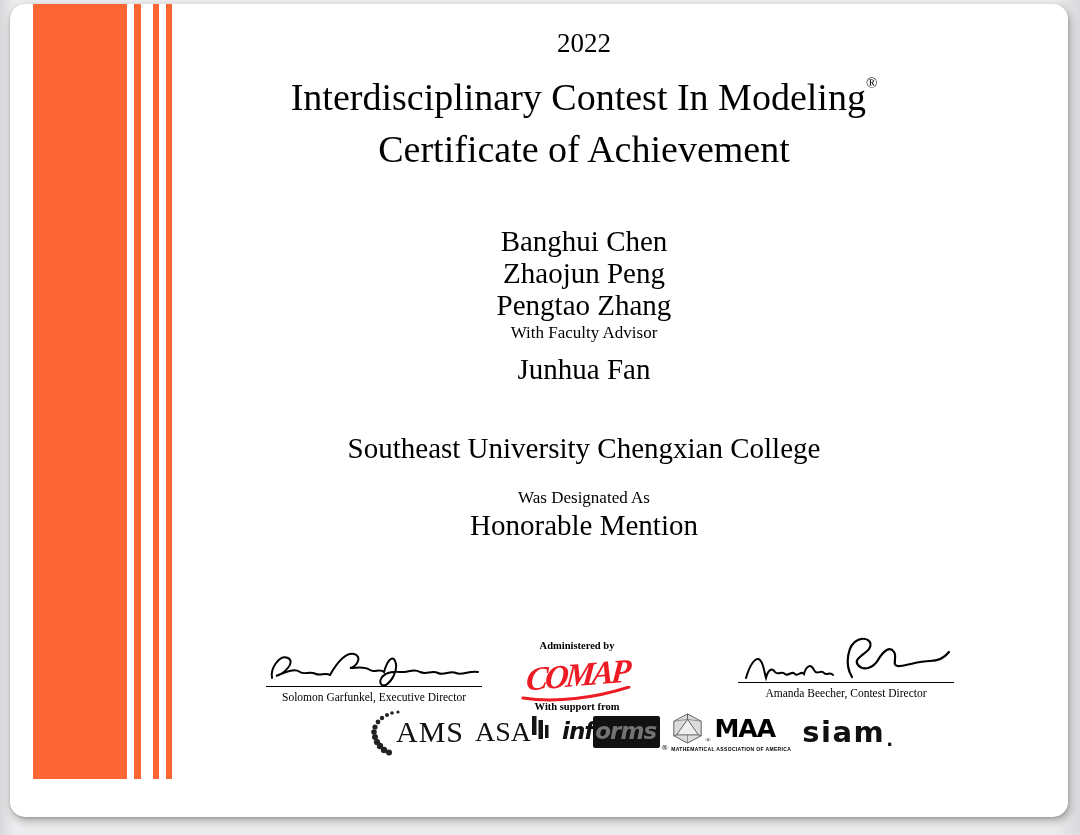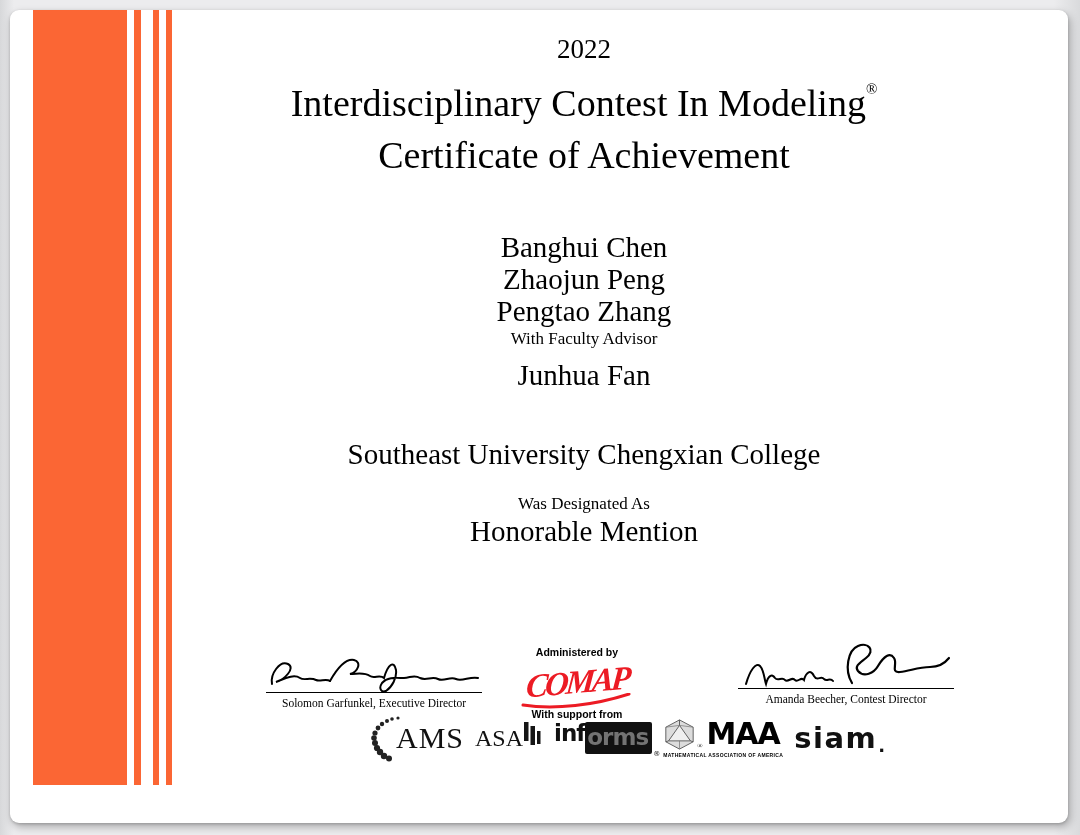--- a/index.html
+++ b/index.html
@@ -10,23 +10,23 @@
   }
   *{margin:0;padding:0;box-sizing:border-box;}
   html,body{width:1080px;height:835px;overflow:hidden;}
   body{
     background:linear-gradient(90deg,#d7d8da 0px,#ececee 14px,#ececee 1054px,#d9dadc 1080px);
     font-family:"Liberation Serif", serif;
     position:relative;
     color:#000;
   }
   .page{
-    position:absolute;left:10px;top:10px;width:1058px;height:813px;
+    position:absolute;left:10px;top:4px;width:1058px;height:813px;
     background:var(--page-bg);
-    border-radius:9px;
+    border-radius:15px;
     box-shadow:2px 4px 9px rgba(0,0,0,.28), 0 1px 3px rgba(0,0,0,.18);
     overflow:hidden;
   }
   
   .bar{position:absolute;top:0;height:775px;background:var(--accent);}
   .bar.main{left:23px;width:94px;}
   .bar.s1{left:124px;width:6.5px;}
   .bar.s2{left:142.5px;width:6.5px;}
   .bar.s3{left:155.5px;width:6.5px;}
   
@@ -50,49 +50,49 @@
   
   .sig{position:absolute;}
   .sig svg{display:block;}
   .sig .rule{height:0;border-top:1.6px solid #000;}
   .sig .caption{font-size:11.5px;text-align:center;margin-top:4px;white-space:nowrap;}
   .sig-left{left:256px;top:640px;width:216px;}
   .sig-left svg{margin-left:2px;}
   .sig-right{left:728px;top:630px;width:216px;}
   
   .admin{position:absolute;left:487px;top:636px;width:160px;text-align:center;}
-  .small-bold{font-family:Liberation Sans, sans-serif;font-weight:bold;font-size:10.5px;letter-spacing:0;}
+  .small-bold{font-family:Liberation Serif, serif;font-weight:bold;font-size:10.5px;letter-spacing:0;}
   .comap{position:relative;height:48px;margin-top:2px;}
   .comap .word{
     display:inline-block;
     color:var(--comap-red);
     font-family:"Liberation Serif", serif;
     font-style:italic;font-weight:bold;
     font-size:33px;letter-spacing:-3px;
     transform:rotate(-5deg) skewX(-10deg);
     margin-top:4px;
   }
   .comap svg{position:absolute;left:24px;top:33px;}
   .admin .support{margin-top:0;}
   
   .sponsors{
     position:absolute;left:358px;top:702px;height:52px;
     display:flex;align-items:center;gap:11px;
   }
   .logo{display:flex;align-items:center;color:#111;}
   .ams-text{font-family:"Liberation Serif", serif;font-size:30px;letter-spacing:1px;margin-left:-8px;}
-  .asa-text{font-family:"Liberation Serif", serif;font-size:24px;letter-spacing:0;}
+  .asa-text{font-family:"Liberation Serif", serif;font-size:28px;letter-spacing:0;}
   .asa svg{margin-left:1px;margin-top:-2px;}
-  .informs{font-family:"DejaVu Sans", sans-serif;font-weight:800;font-size:23px;letter-spacing:-1px;align-items:flex-start;position:relative;}
+  .informs{font-family:"DejaVu Sans", sans-serif;font-weight:800;font-size:23px;letter-spacing:-1px;align-items:center;position:relative;font-style:italic;}
   .informs .inf{line-height:1;padding-bottom:2px;}
   .informs .orms{background:#111;color:#737373;line-height:1;padding:4px 4px 5px 2px;border-radius:2px;}
   .informs .rmark{position:absolute;right:-7px;bottom:-4px;font-size:7px;font-weight:normal;}
   .maa{flex-direction:column;align-items:flex-start;display:flex;}
   .maa .maa-top{display:flex;align-items:center;}
-  .maa .maa-text{font-family:"DejaVu Sans", sans-serif;font-weight:800;font-size:30px;letter-spacing:-1px;margin-left:4px;line-height:1;}
+  .maa .maa-text{font-family:"DejaVu Sans", sans-serif;font-weight:800;font-size:25px;letter-spacing:-1px;margin-left:4px;line-height:1;}
   .maa .maa-mark{font-size:7px;align-self:flex-end;margin-left:1px;}
   .maa .maa-sub{font-family:"Liberation Sans", sans-serif;font-weight:bold;font-size:5px;letter-spacing:.35px;margin-top:2px;white-space:nowrap;}
   .siam{font-family:"DejaVu Sans", sans-serif;font-weight:800;font-size:29px;letter-spacing:1.5px;align-items:flex-end;}
   .siam .dot{font-size:18px;line-height:1;margin-left:1px;}
 </style>
 </head>
 <body>
 
 <div class="page">
 

